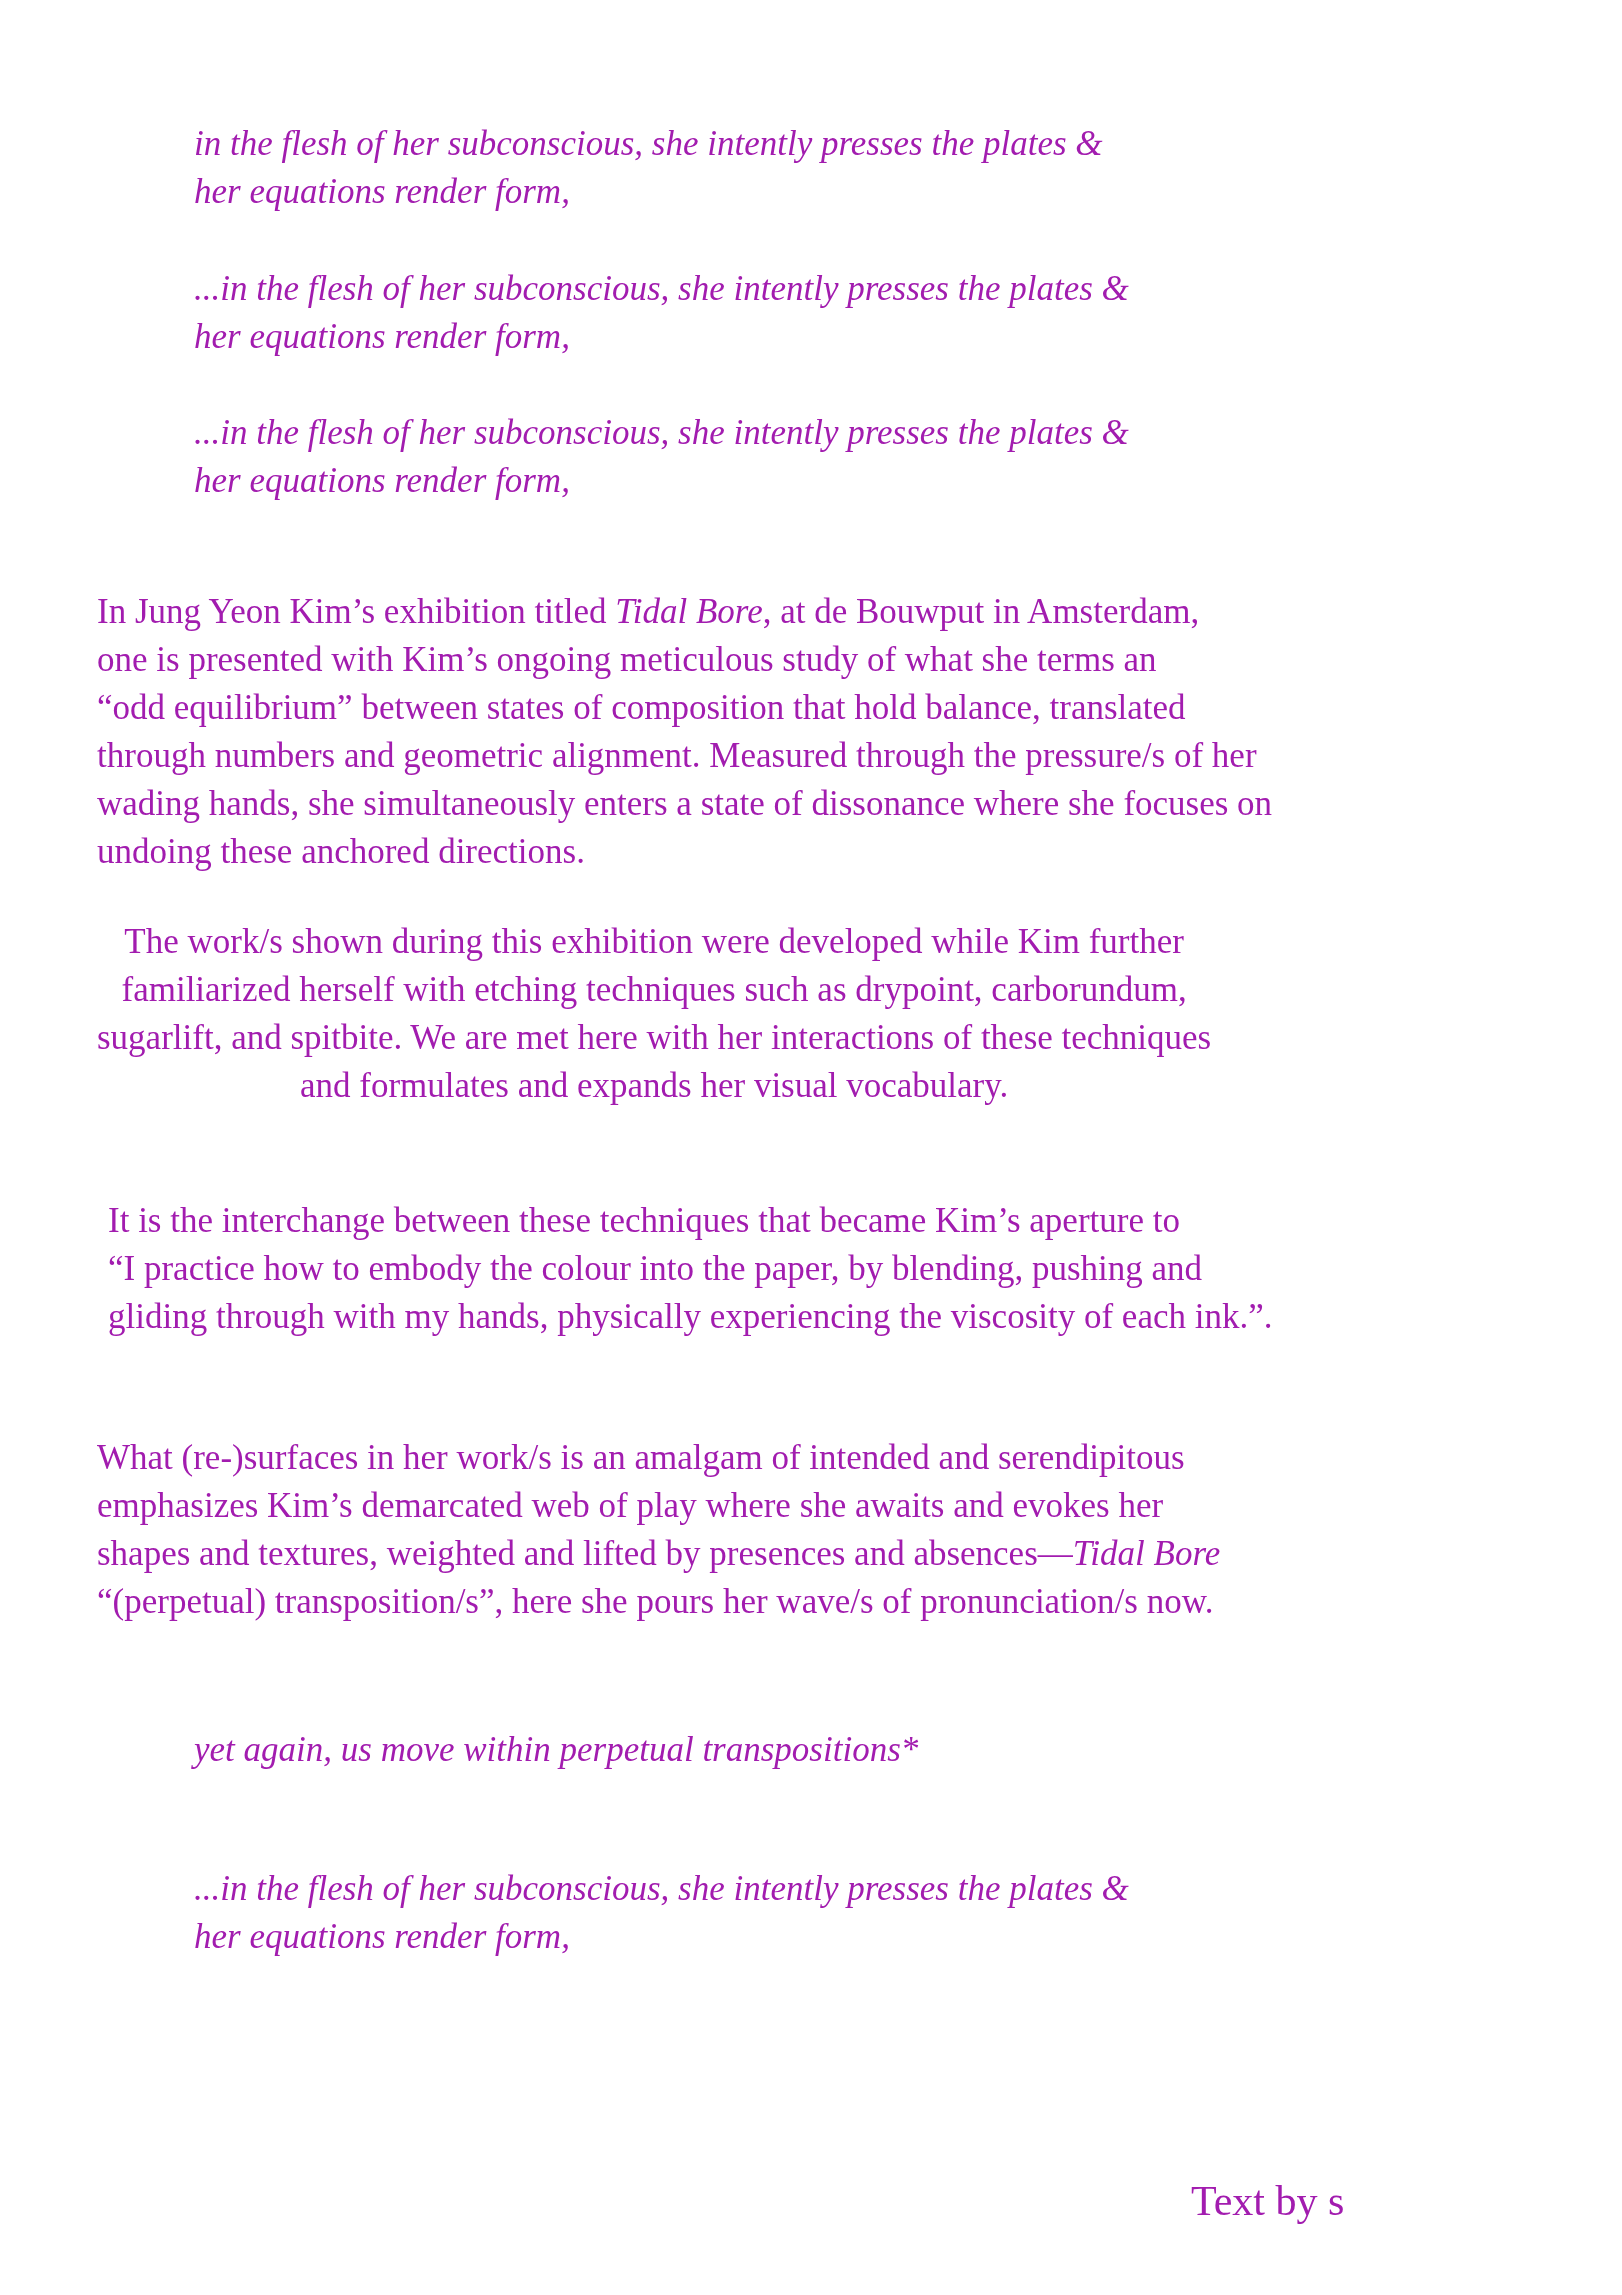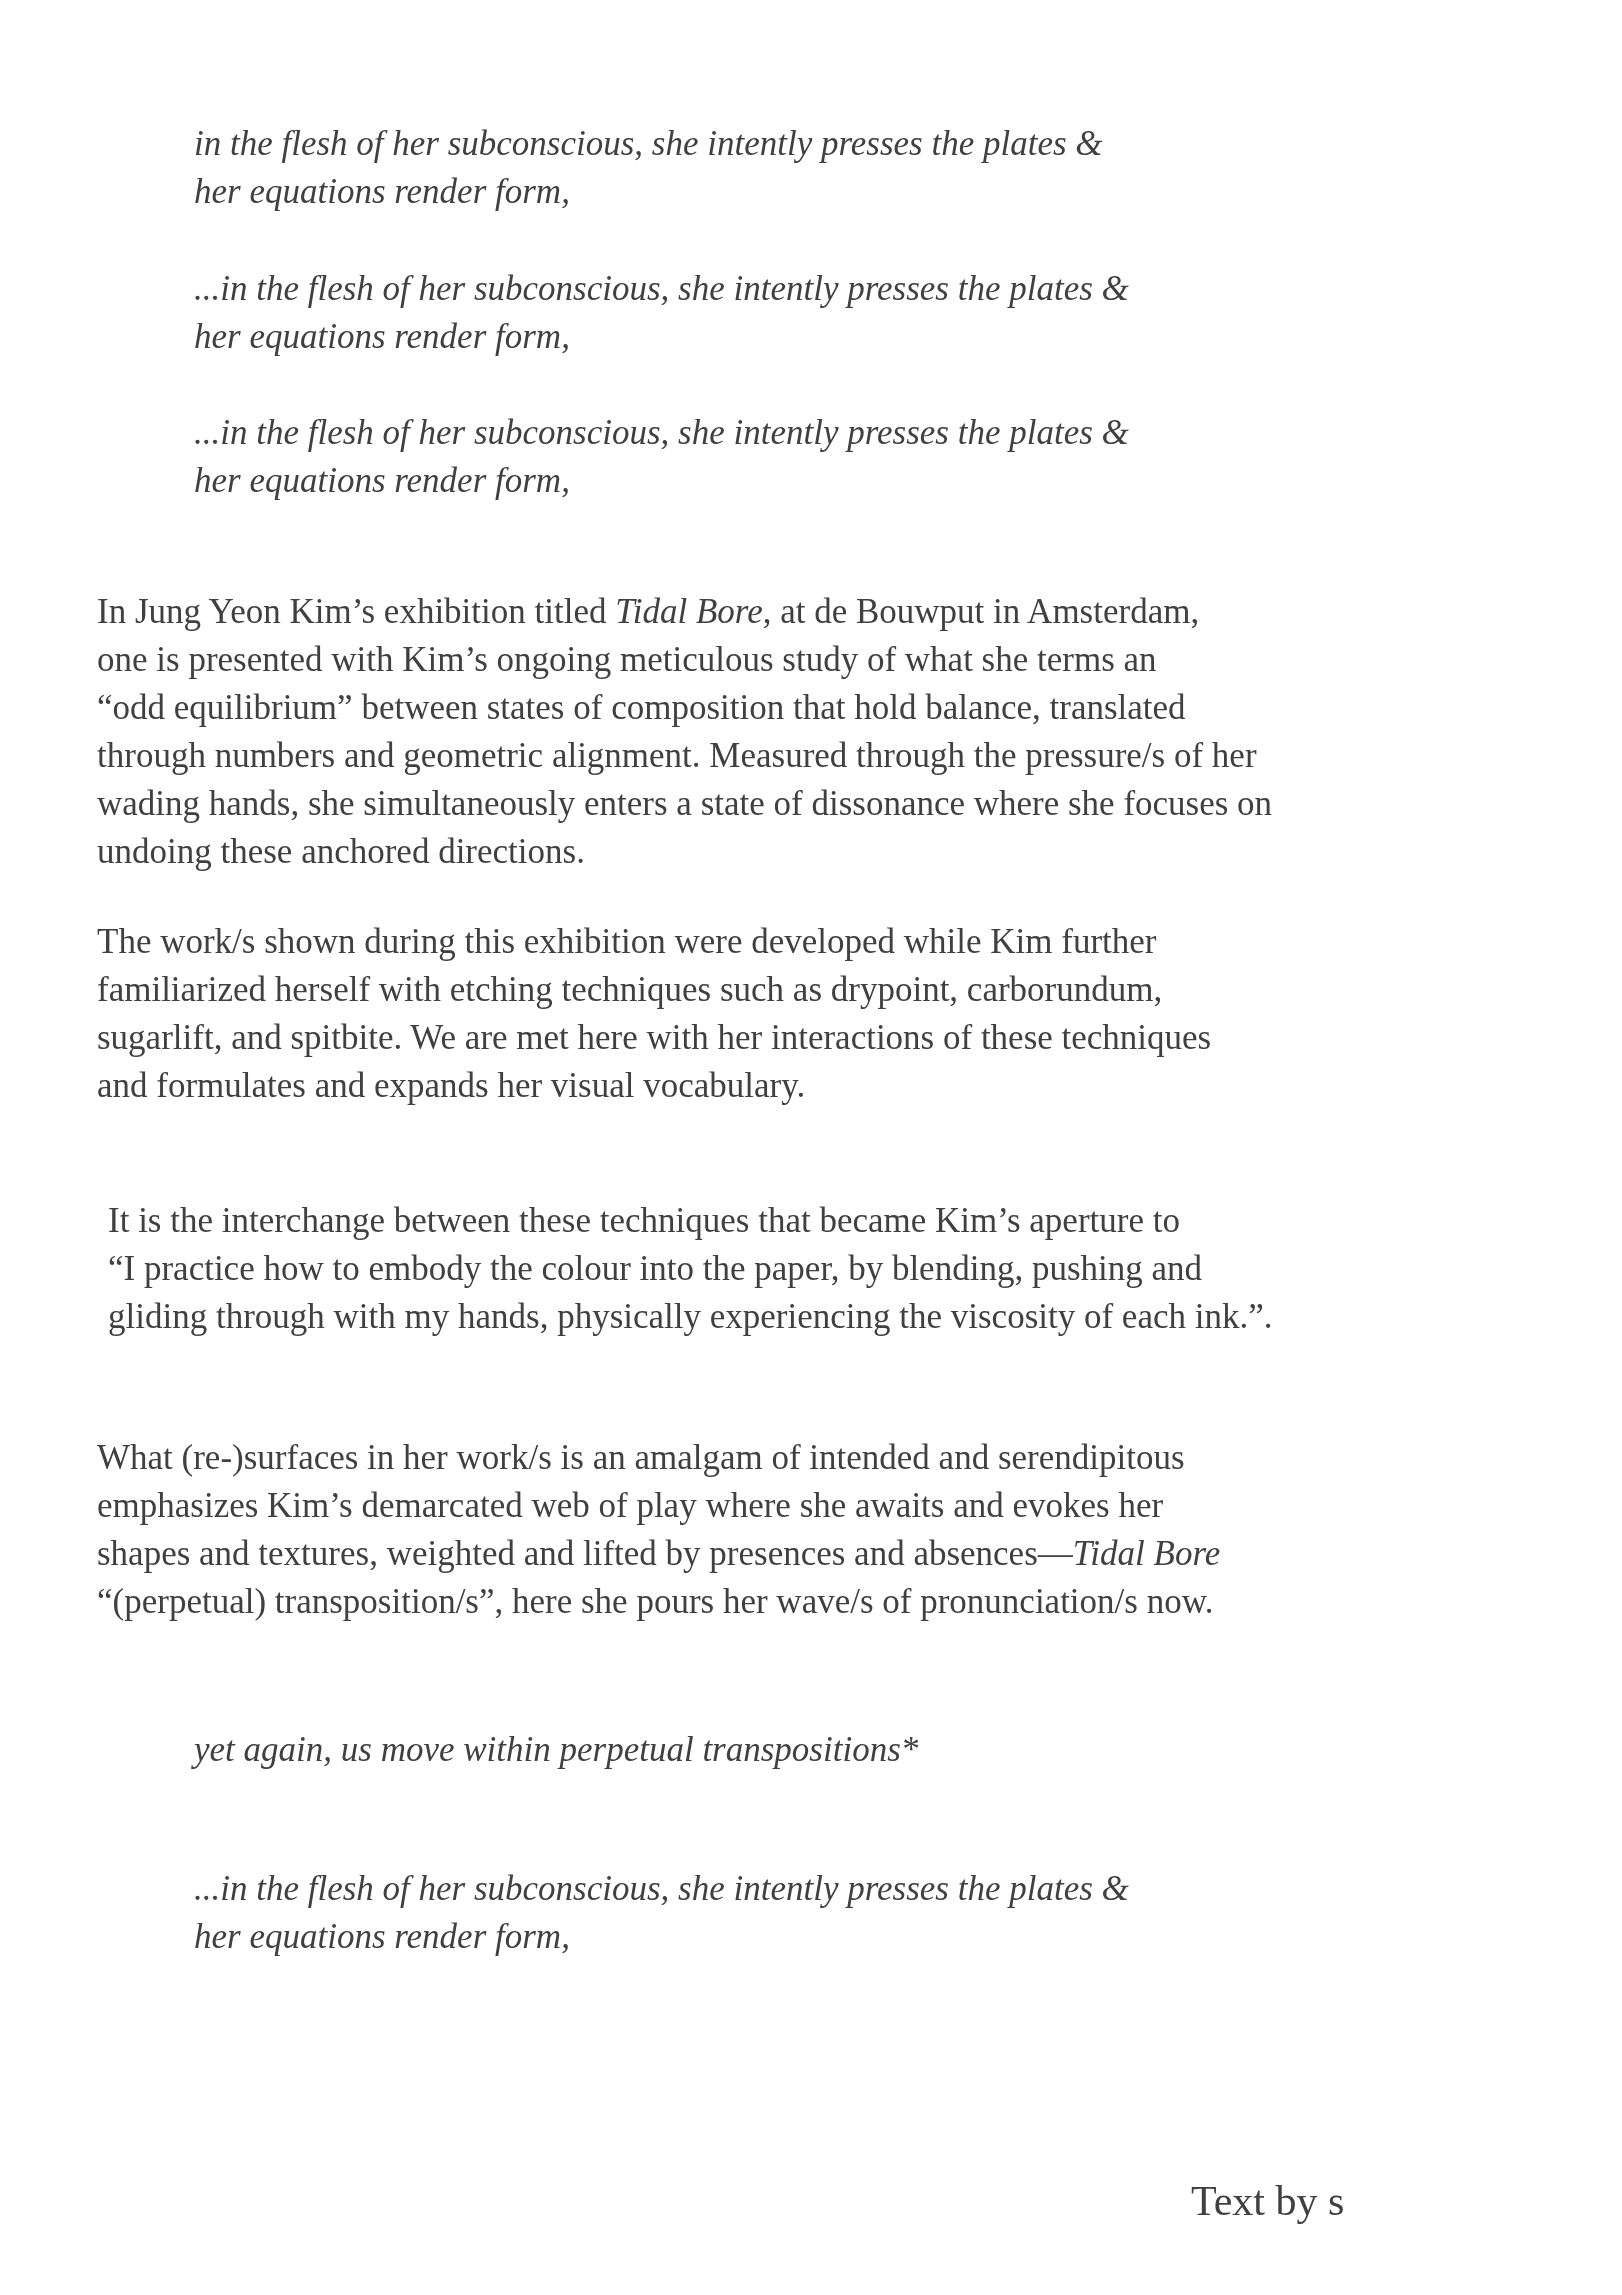--- a/index.html
+++ b/index.html
@@ -5,21 +5,21 @@
   html, body {
     margin: 0;
     padding: 0;
     background: #ffffff;
   }
   .page {
     position: relative;
     width: 1343px;
     height: 2295px;
     background: #ffffff;
-    color: #404040;
+    color: #a21caf;
     font-family: "Liberation Serif", "DejaVu Serif", serif;
     font-size: 35px;
     line-height: 48px;
     overflow: hidden;
   }
   .block {
     position: absolute;
     white-space: nowrap;
   }
   .poem {
@@ -28,21 +28,21 @@
   }
   .para {
     left: 97px;
   }
   .it { font-style: italic; }
 
   .s1 { top: 120px; }
   .s2 { top: 265px; }
   .s3 { top: 409px; }
   .p1 { top: 588px; }
-  .p2 { top: 918px; }
+  .p2 { top: 918px; text-align: center; }
   .p3 { top: 1197px; margin-left: 11px; }
   .p4 { top: 1434px; }
   .refrain { top: 1726px; }
   .s4 { top: 1865px; }
 
   .credit {
     position: absolute;
     left: 1191px;
     top: 2175px;
     font-size: 42px;

